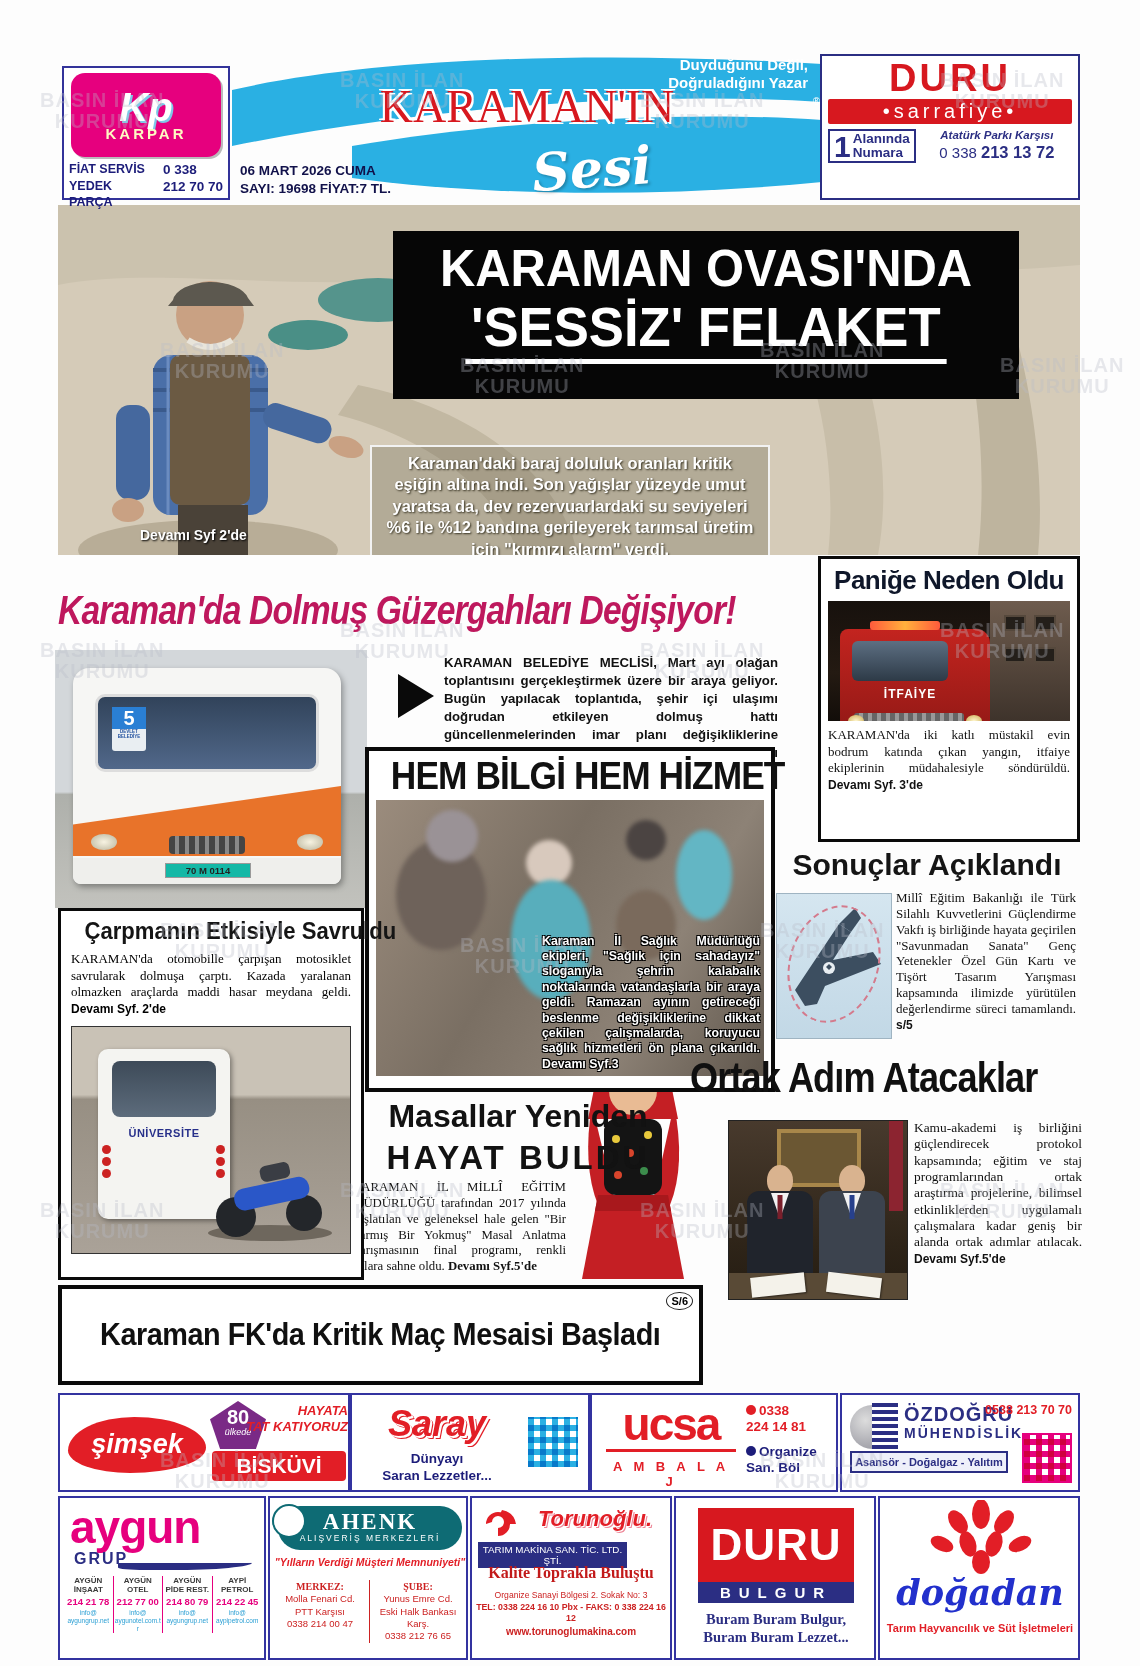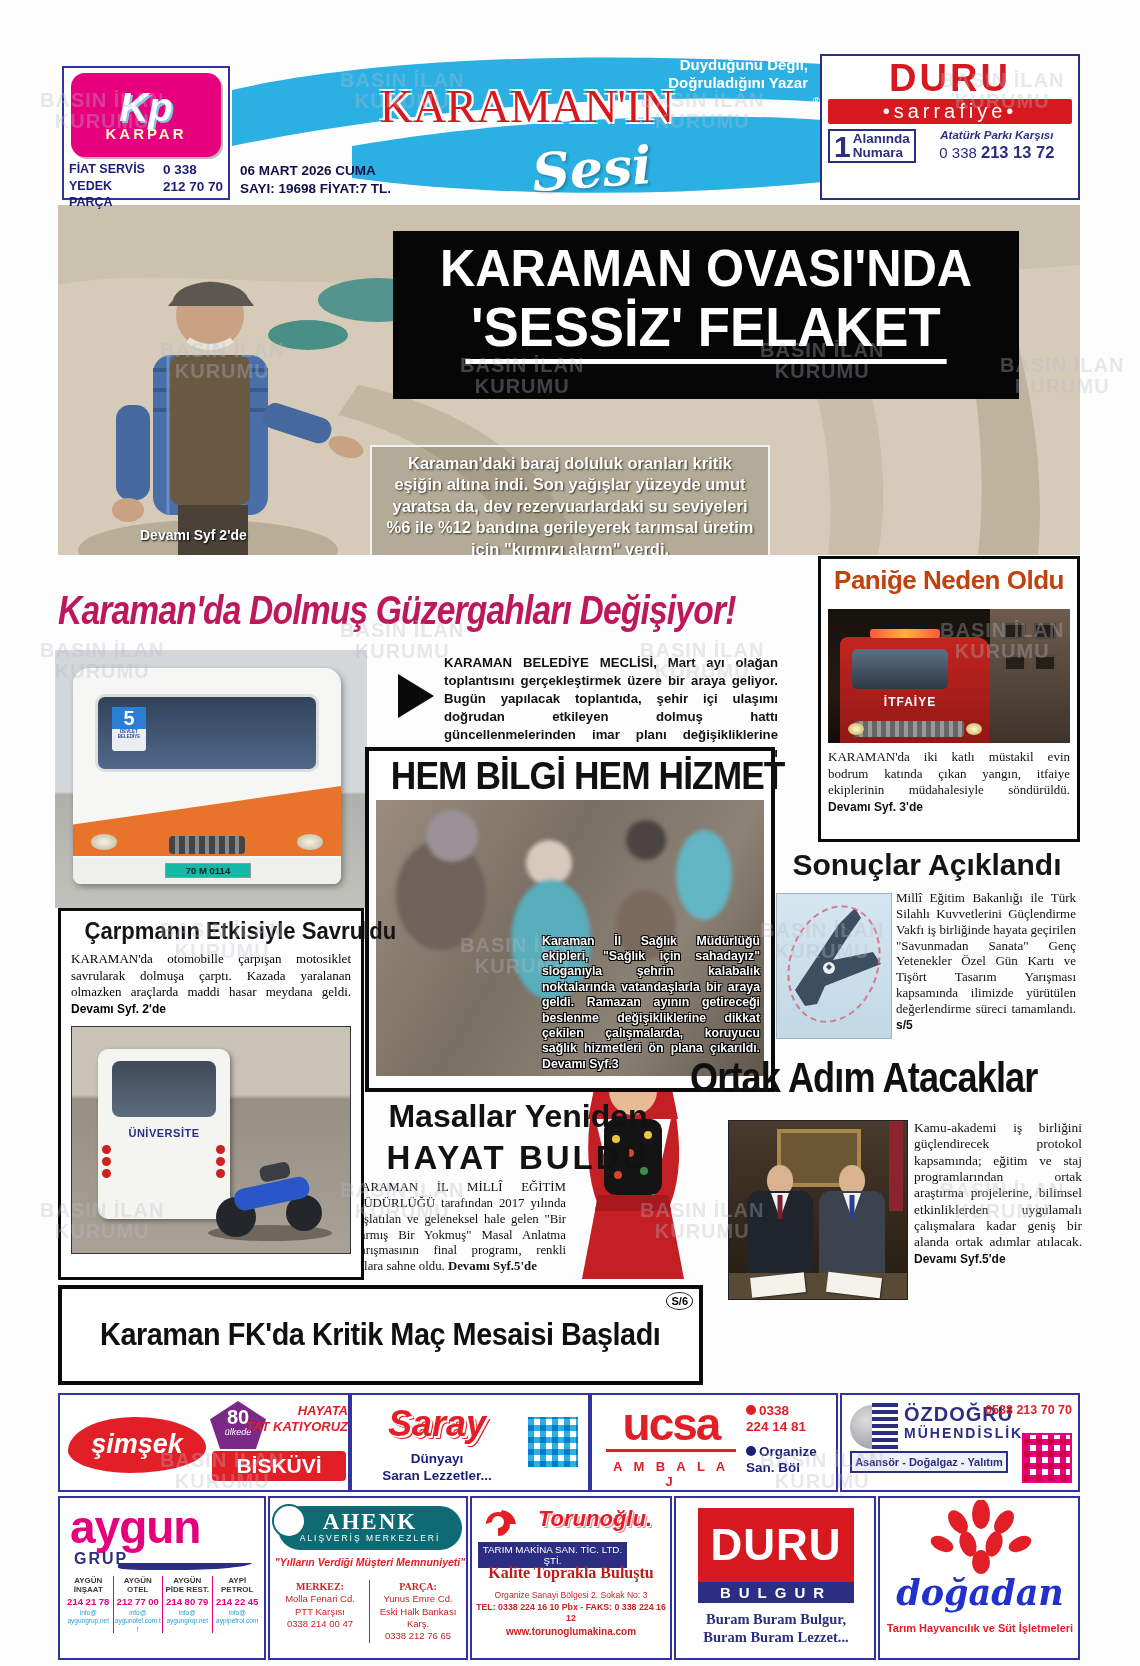--- a/index.html
+++ b/index.html
@@ -76,22 +76,22 @@
   .bus-bumper { position:absolute; left:0; bottom:0; width:100%; height:26px; background:#efefec; border-radius:0 0 8px 8px;}
   .bus-grille { position:absolute; left:96px; bottom:30px; width:76px; height:18px; background:repeating-linear-gradient(90deg,#444 0 6px,#888 6px 10px); border-radius:4px;}
   .bus-light { position:absolute; bottom:34px; width:26px; height:16px; background:radial-gradient(#f7f3e2,#b9b49c); border-radius:50%;}
   .bus-plate { position:absolute; left:92px; bottom:6px; width:86px; height:15px; background:#14b8a6; border:1px solid #999;
                font-size:9.5px; font-weight:bold; color:#222; text-align:center; line-height:13px;}
   .dolmus-arrow { left:398px; top:674px; width:0; height:0; border-top:22px solid transparent; border-bottom:22px solid transparent; border-left:36px solid #0a0a0a;}
   .dolmus-body { left:444px; top:654px; width:334px; font-weight:bold; font-size:13.2px; line-height:1.36; color:#111; text-align:justify;}
 
   
   .panic { left:818px; top:556px; width:262px; height:286px; border:3px solid #0a0a0a; background:#fff; padding:4px 7px; z-index:2;}
-  .panic h2 { text-align:center; font-size:26px; letter-spacing:-.5px; color:#c2410c; margin:2px 0 13px;}
-  .panic-photo { position:relative; width:100%; height:134px; background:linear-gradient(#17110d,#241a12 60%,#120d09); overflow:hidden;}
+  .panic h2 { text-align:center; font-size:26px; letter-spacing:-.5px; color:#0f172a; margin:2px 0 5px;}
+  .panic-photo { position:relative; width:100%; height:120px; background:linear-gradient(#17110d,#241a12 60%,#120d09); overflow:hidden;}
   .truck { position:absolute; left:12px; top:28px; width:150px; height:110px; background:linear-gradient(#c3241f,#8f1815); border-radius:8px 14px 4px 4px;}
   .truck-shield { position:absolute; left:12px; top:12px; width:96px; height:40px; background:linear-gradient(#5d6f82,#2d3a47); border-radius:6px;}
   .truck-label { position:absolute; left:10px; top:58px; width:120px; text-align:center; color:#fff; font-weight:bold; font-size:12px; letter-spacing:1px;}
   .truck-grille { position:absolute; left:14px; bottom:10px; width:110px; height:16px; background:repeating-linear-gradient(90deg,#666 0 5px,#999 5px 9px); border-radius:3px;}
   .truck-beacon { position:absolute; left:30px; top:-8px; width:70px; height:9px; background:linear-gradient(90deg,#ff5a3c,#ffb13c,#ff5a3c); border-radius:3px;}
   .truck-light { position:absolute; bottom:12px; width:16px; height:12px; background:radial-gradient(#fff7cf,#c9a84c); border-radius:50%;}
   .night-bldg { position:absolute; right:0; top:0; width:80px; height:100%; background:linear-gradient(#6e5c4e,#3e332b);}
   .night-win { position:absolute; width:22px; height:16px; background:#241f1a; border:2px solid #55483c;}
   .panic-body { font-family:"Liberation Serif","DejaVu Serif",serif; font-size:13px; line-height:1.28; color:#111; margin-top:6px; text-align:justify;}
   .more { font-weight:bold; font-family:"Liberation Sans",sans-serif; font-size:12px; }
@@ -620,21 +620,21 @@
     <div class="ahenk-circ"></div>
     <div class="ahenk-tag">"Yılların Verdiği Müşteri Memnuniyeti"</div>
     <div class="ahenk-cols">
       <div class="c1">
         <b>MERKEZ:</b><br>
         <span>Molla Fenari Cd.</span><br>
         <span>PTT Karşısı</span><br>
         <span>0338 214 00 47</span>
       </div>
       <div>
-        <b>PARÇA:</b><br>
+        <b>ŞUBE:</b><br>
         <span>Yunus Emre Cd.</span><br>
         <span>Eski Halk Bankası Karş.</span><br>
         <span>0338 212 76 65</span>
       </div>
     </div>
   </div>
 
   <div class="adbox row2" style="left:470px;width:202px">
     <svg class="toru-ic" viewBox="0 0 40 34">
       <path d="M6,18 a12,12 0 1 1 12,12 l0,-8 a6,6 0 1 0 -6,-6 Z" fill="#e21e26"></path>

